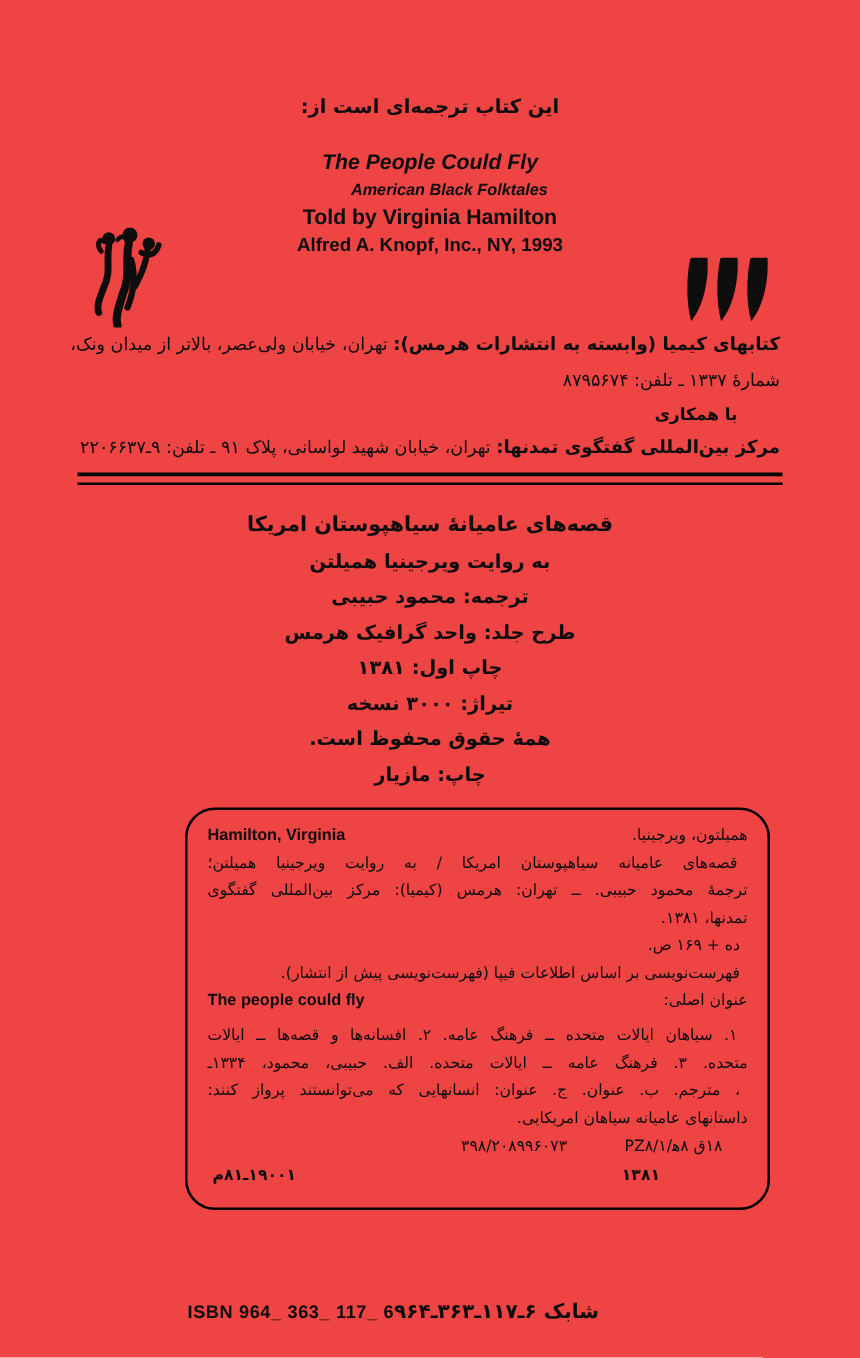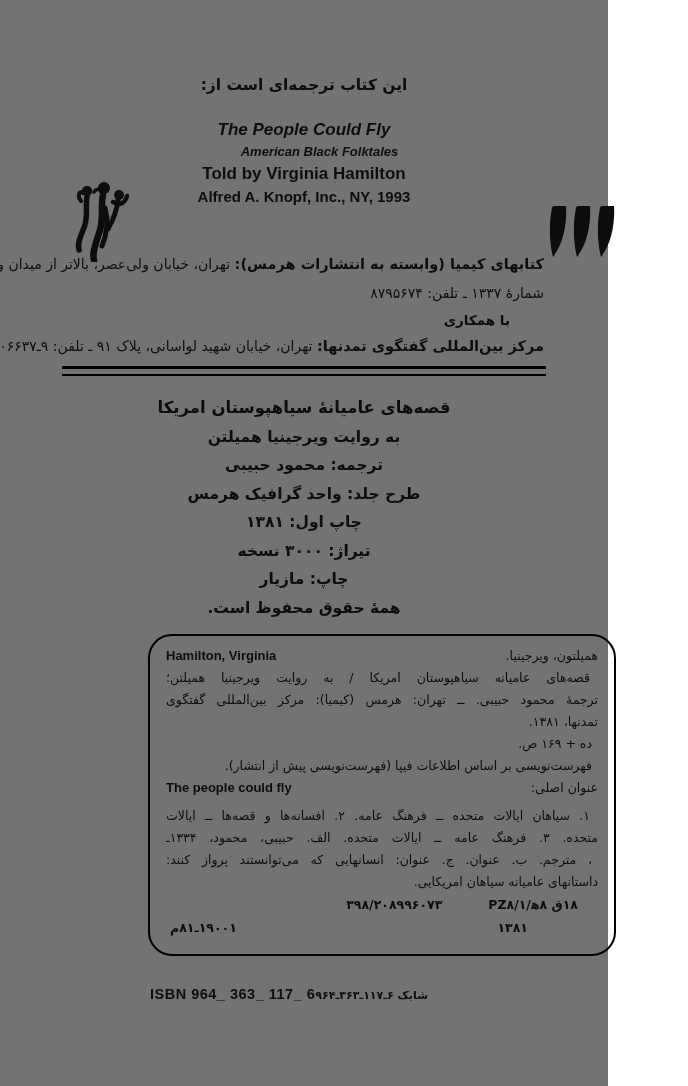--- a/index.html
+++ b/index.html
@@ -1,31 +1,31 @@
 <!DOCTYPE html>
 <html lang="fa"><head>
 <meta charset="utf-8">
 <style>
   html,body{margin:0;padding:0;background:#ffffff;}
   body{width:688px;height:1086px;font-family:"DejaVu Sans",sans-serif;color:#0d0d0d;overflow:hidden;}
-  .page{position:relative;width:608px;height:1086px;background:#737373;}
+  .page{position:relative;width:688px;height:1086px;background:#ef4444;}
 
   .center{text-align:center;}
   .note{padding-top:76px;font-size:15.5px;font-weight:bold;direction:rtl;}
 
   .en-block{margin-top:24px;font-family:"Liberation Sans",sans-serif;font-weight:bold;}
   .en-title{font-size:17px;font-style:italic;line-height:24px;}
   .en-sub{font-size:13px;font-style:italic;line-height:20px;padding-left:31px;}
   .en-told{font-size:17px;line-height:23px;}
   .en-pub{font-size:15px;line-height:23px;}
 
   .logo-dancers{position:absolute;left:74px;top:182px;}
   .logo-hermes{position:absolute;left:548px;top:206px;}
 
-  .pub-block{margin-top:42px;direction:rtl;text-align:right;padding:0 64px 0 60px;font-size:14px;}
+  .pub-block{margin-top:54px;direction:rtl;text-align:right;padding:0 64px 0 60px;font-size:14px;}
   .pub-line1{line-height:29px;white-space:nowrap;}
   .pub-line2{line-height:29px;}
   .pub-bold{font-weight:bold;font-size:14.5px;}
   .coop{line-height:24px;padding-left:0;padding-right:34px;font-weight:bold;font-size:13.5px;}
   .pub-line4{line-height:28px;white-space:nowrap;}
 
   .rule-double{margin:6px 62px 0 62px;height:5px;border-top:3.5px solid #000;border-bottom:2px solid #000;}
 
   .title-block{margin-top:18px;direction:rtl;text-align:center;font-weight:bold;}
   .title-block div{line-height:28.5px;font-size:15.5px;}
@@ -39,26 +39,26 @@
   .cip-en{direction:ltr;font-family:"Liberation Sans",sans-serif;font-weight:bold;font-size:13px;text-align:left;}
   .ind8{padding-right:8px;}
   .ind6{padding-right:6px;}
   .just{text-align:justify;text-align-last:justify;}
   .gap-top{margin-top:6px;}
   .ovr{direction:ltr;unicode-bidi:bidi-override;display:inline-block;}
   .call-row{display:flex;flex-direction:row;justify-content:flex-end;gap:46px;direction:ltr;
             line-height:23px;padding-right:20px;font-weight:bold;}
   .year-row{display:flex;justify-content:space-between;direction:ltr;line-height:24px;
             padding:0 70px 0 4px;font-weight:bold;}
-  .num{font-weight:bold;}
+  .num{font-weight:normal;}
 
   .isbn-row{margin-top:30px;display:flex;align-items:baseline;
             padding:0 95px 0 150px;}
   .isbn-en{font-family:"Liberation Sans",sans-serif;font-weight:bold;font-size:14.5px;letter-spacing:0.5px;}
-  .isbn-fa{direction:rtl;font-weight:bold;font-size:11px;}
+  .isbn-fa{direction:rtl;font-weight:bold;font-size:16px;margin-top:41px;}
 </style>
 </head>
 <body>
 
 <div class="page">
 
   <div class="center note">این کتاب ترجمه‌ای است از:</div>
 
   <div class="en-block center">
     <div class="en-title">The People Could Fly</div>
@@ -105,22 +105,22 @@
 
   <div class="rule-double"></div>
 
   <div class="title-block">
     <div class="tb-title">قصه‌های عامیانهٔ سیاهپوستان امریکا</div>
     <div>به روایت ویرجینیا همیلتن</div>
     <div>ترجمه: محمود حبیبی</div>
     <div>طرح جلد: واحد گرافیک هرمس</div>
     <div>چاپ اول: ۱۳۸۱</div>
     <div>تیراژ: ۳۰۰۰ نسخه</div>
+    <div>همهٔ حقوق محفوظ است.</div>
     <div>چاپ: مازیار</div>
-    <div>همهٔ حقوق محفوظ است.</div>
   </div>
 
   <div class="cip-box">
     <div class="row cip-flex">
       <span>همیلتون، ویرجینیا.</span>
       <span class="cip-en">Hamilton, Virginia</span>
     </div>
     <div class="row ind8 just">قصه‌های عامیانه سیاهپوستان امریکا / به روایت ویرجینیا همیلتن؛</div>
     <div class="row just">ترجمهٔ محمود حبیبی. ــ تهران: هرمس (کیمیا): مرکز بین‌المللی گفتگوی</div>
     <div class="row">تمدنها، ۱۳۸۱.</div>

